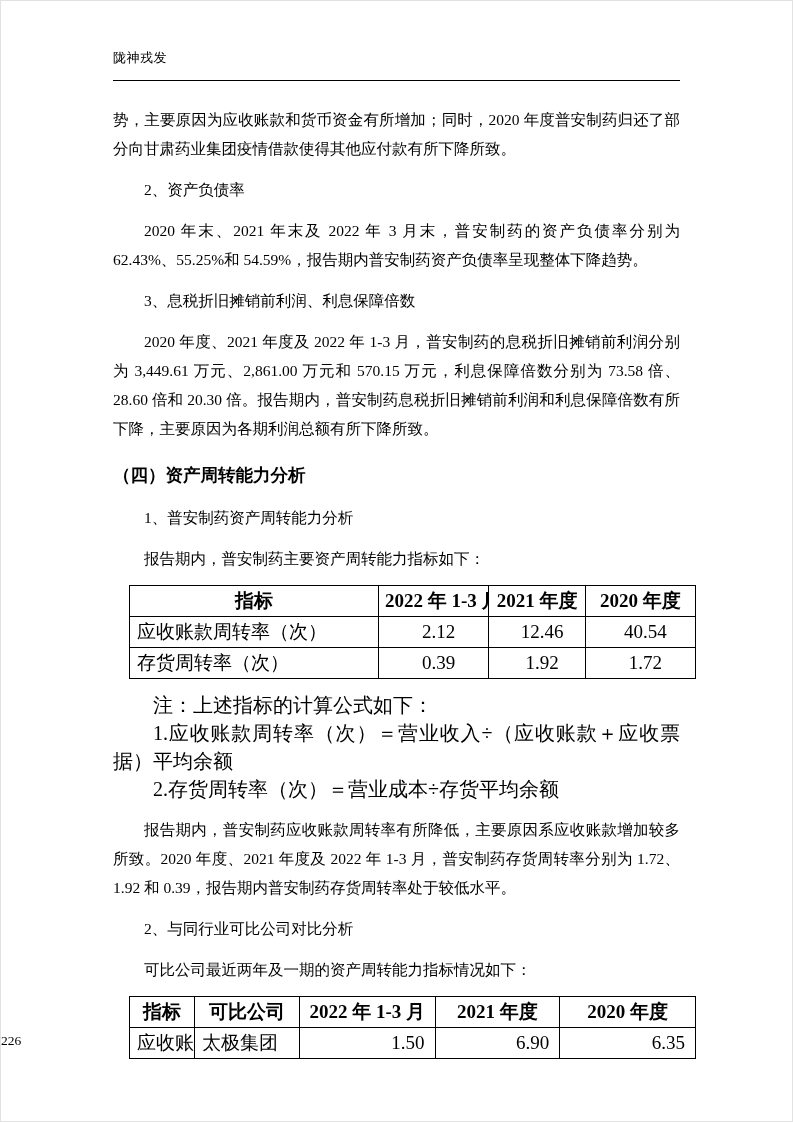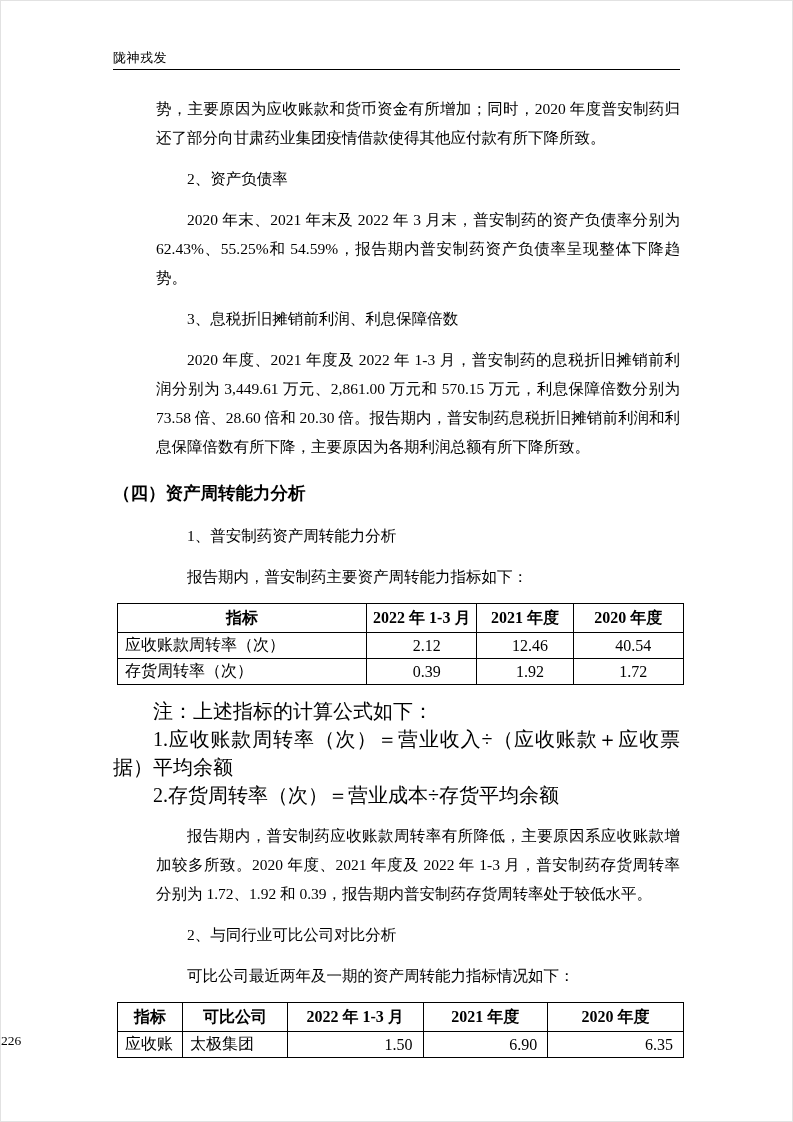--- a/index.html
+++ b/index.html
@@ -18,46 +18,45 @@
     border: 1px solid #e2e2e2;
     padding: 48px 112px 0 112px;
     overflow: hidden;
   }
   .doc-header {
     display: flex;
     justify-content: space-between;
     align-items: flex-end;
     font-size: 13px;
     letter-spacing: 0.5px;
-    padding-bottom: 2px;
+    padding-bottom: 13px;
     border-bottom: 1px solid #000;
   }
   .doc-body { padding-top: 24px; }
   .para {
     font-size: 15.5px;
     line-height: 29px;
     text-align: justify;
     text-indent: 2em;
     margin-bottom: 12px;
-    margin-left: 43px;
   }
   .no-indent { text-indent: 0; }
   .section-heading {
     font-family: Liberation Serif, serif;
     font-weight: bold;
     font-size: 17.5px;
     text-indent: 0;
     margin: 20px 0 16px 0;
     text-align: left;
   }
   .data-table {
     width: 100%;
     border-collapse: collapse;
-    font-size: 16px;
-    margin: 6px 0 12px 4px;
+    font-size: 19px;
+    margin: 6px 0 12px 16px;
     table-layout: fixed;
   }
   .data-table th, .data-table td {
     border: 1px solid #000;
     padding: 2px 6px;
     overflow: hidden;
     white-space: nowrap;
   }
   .data-table th {
     font-weight: bold;

